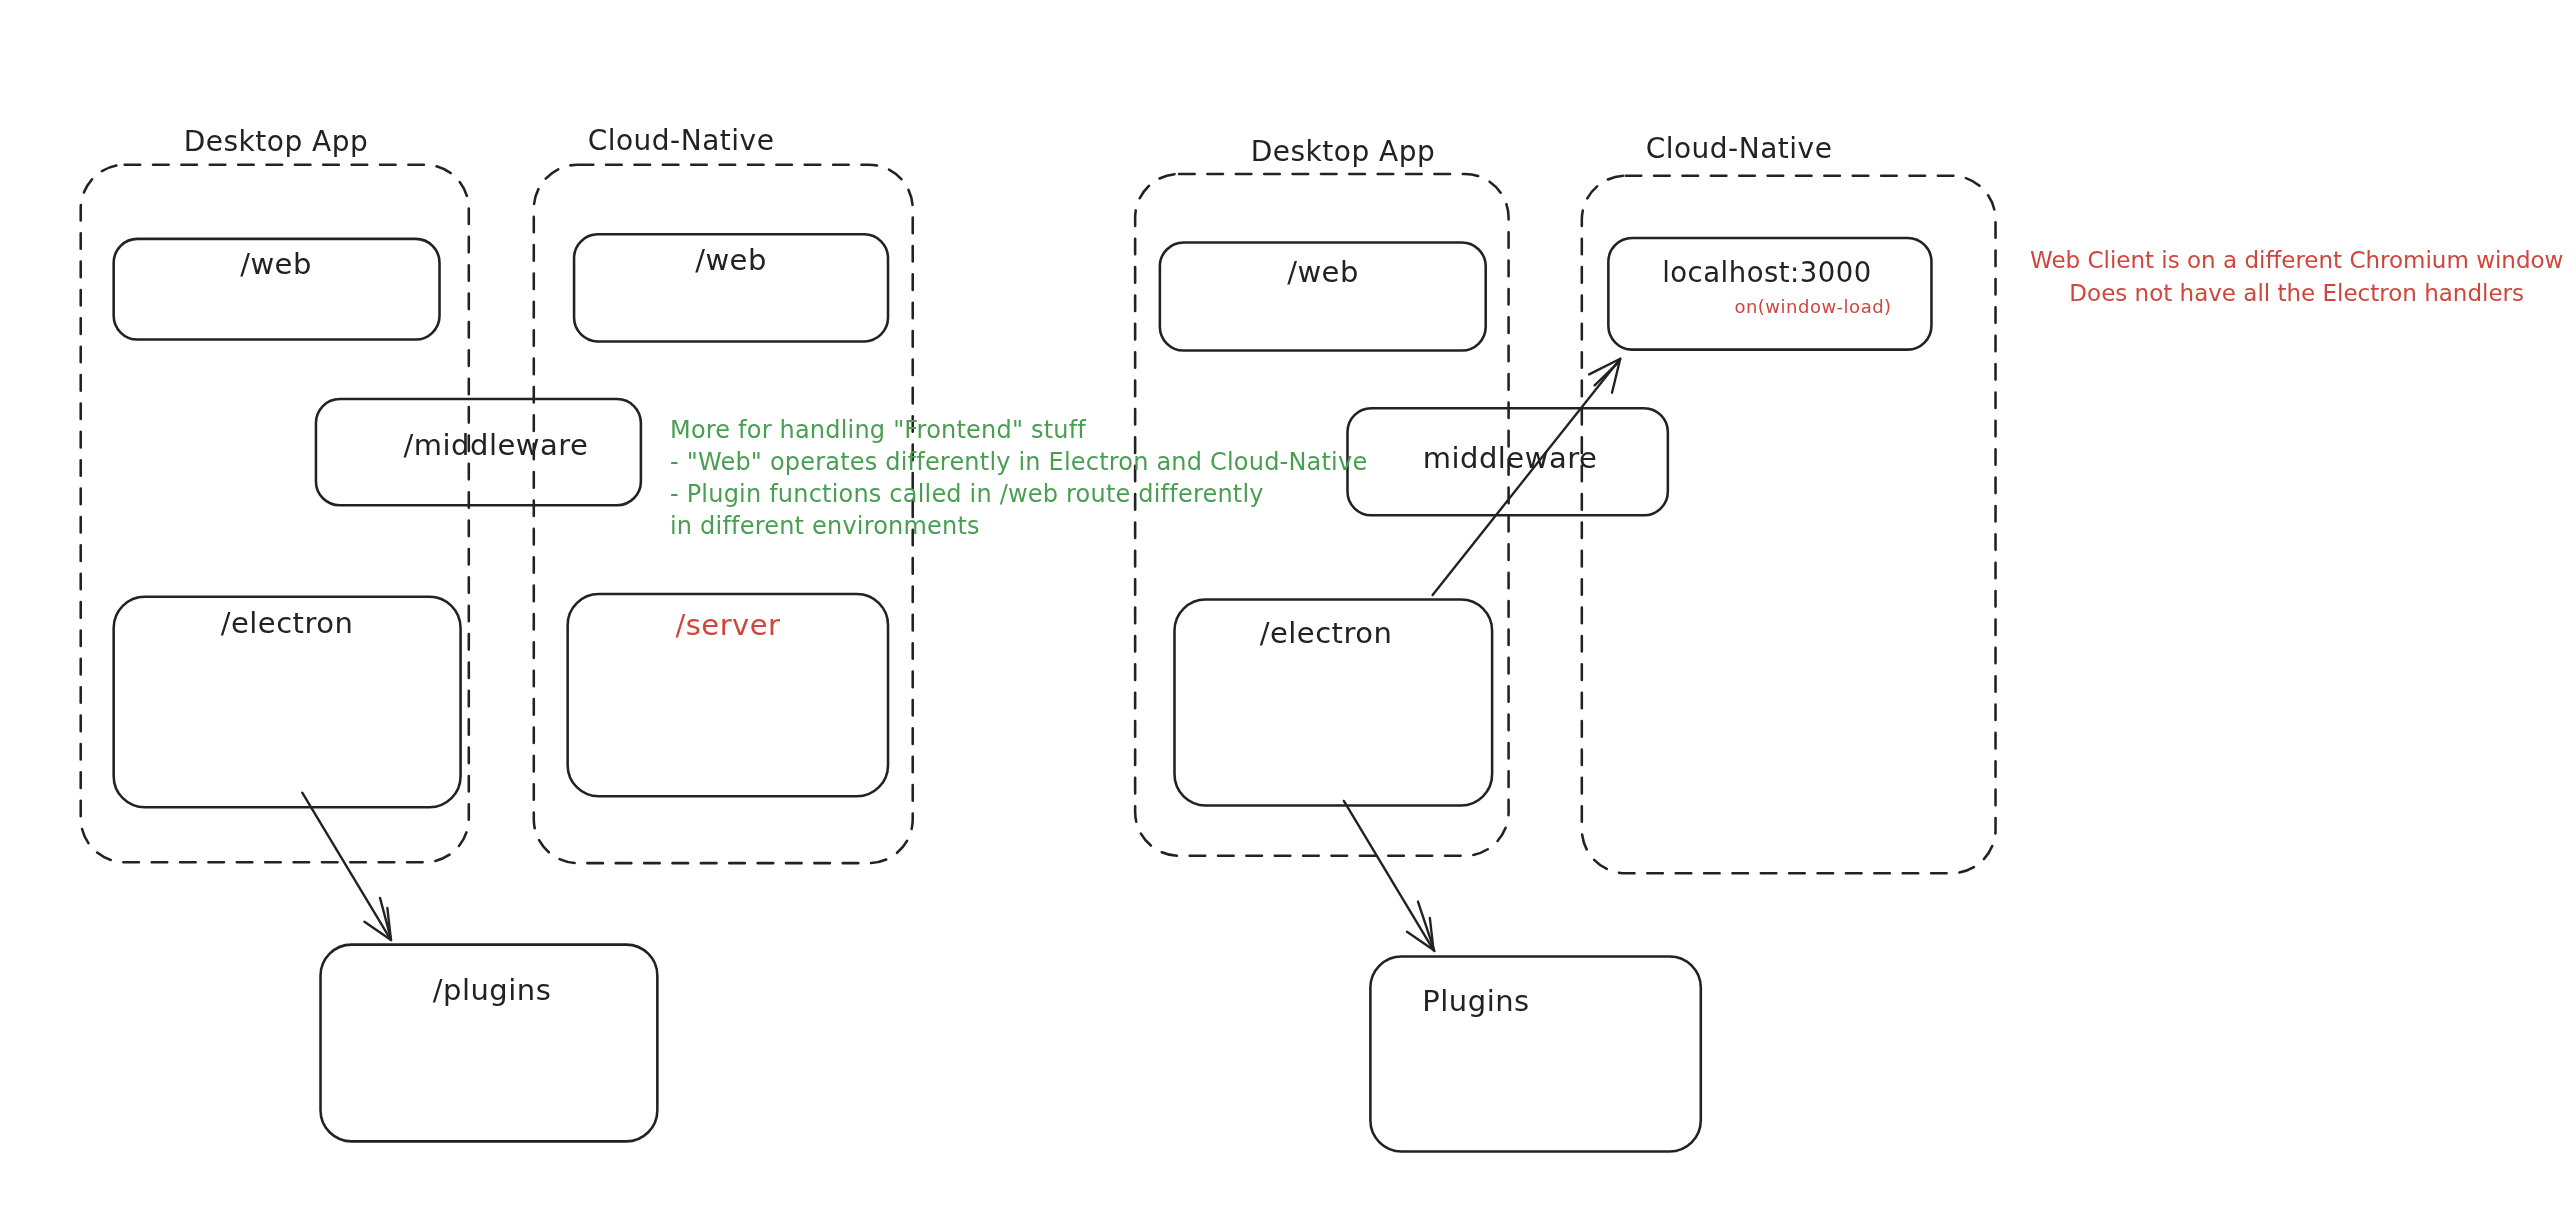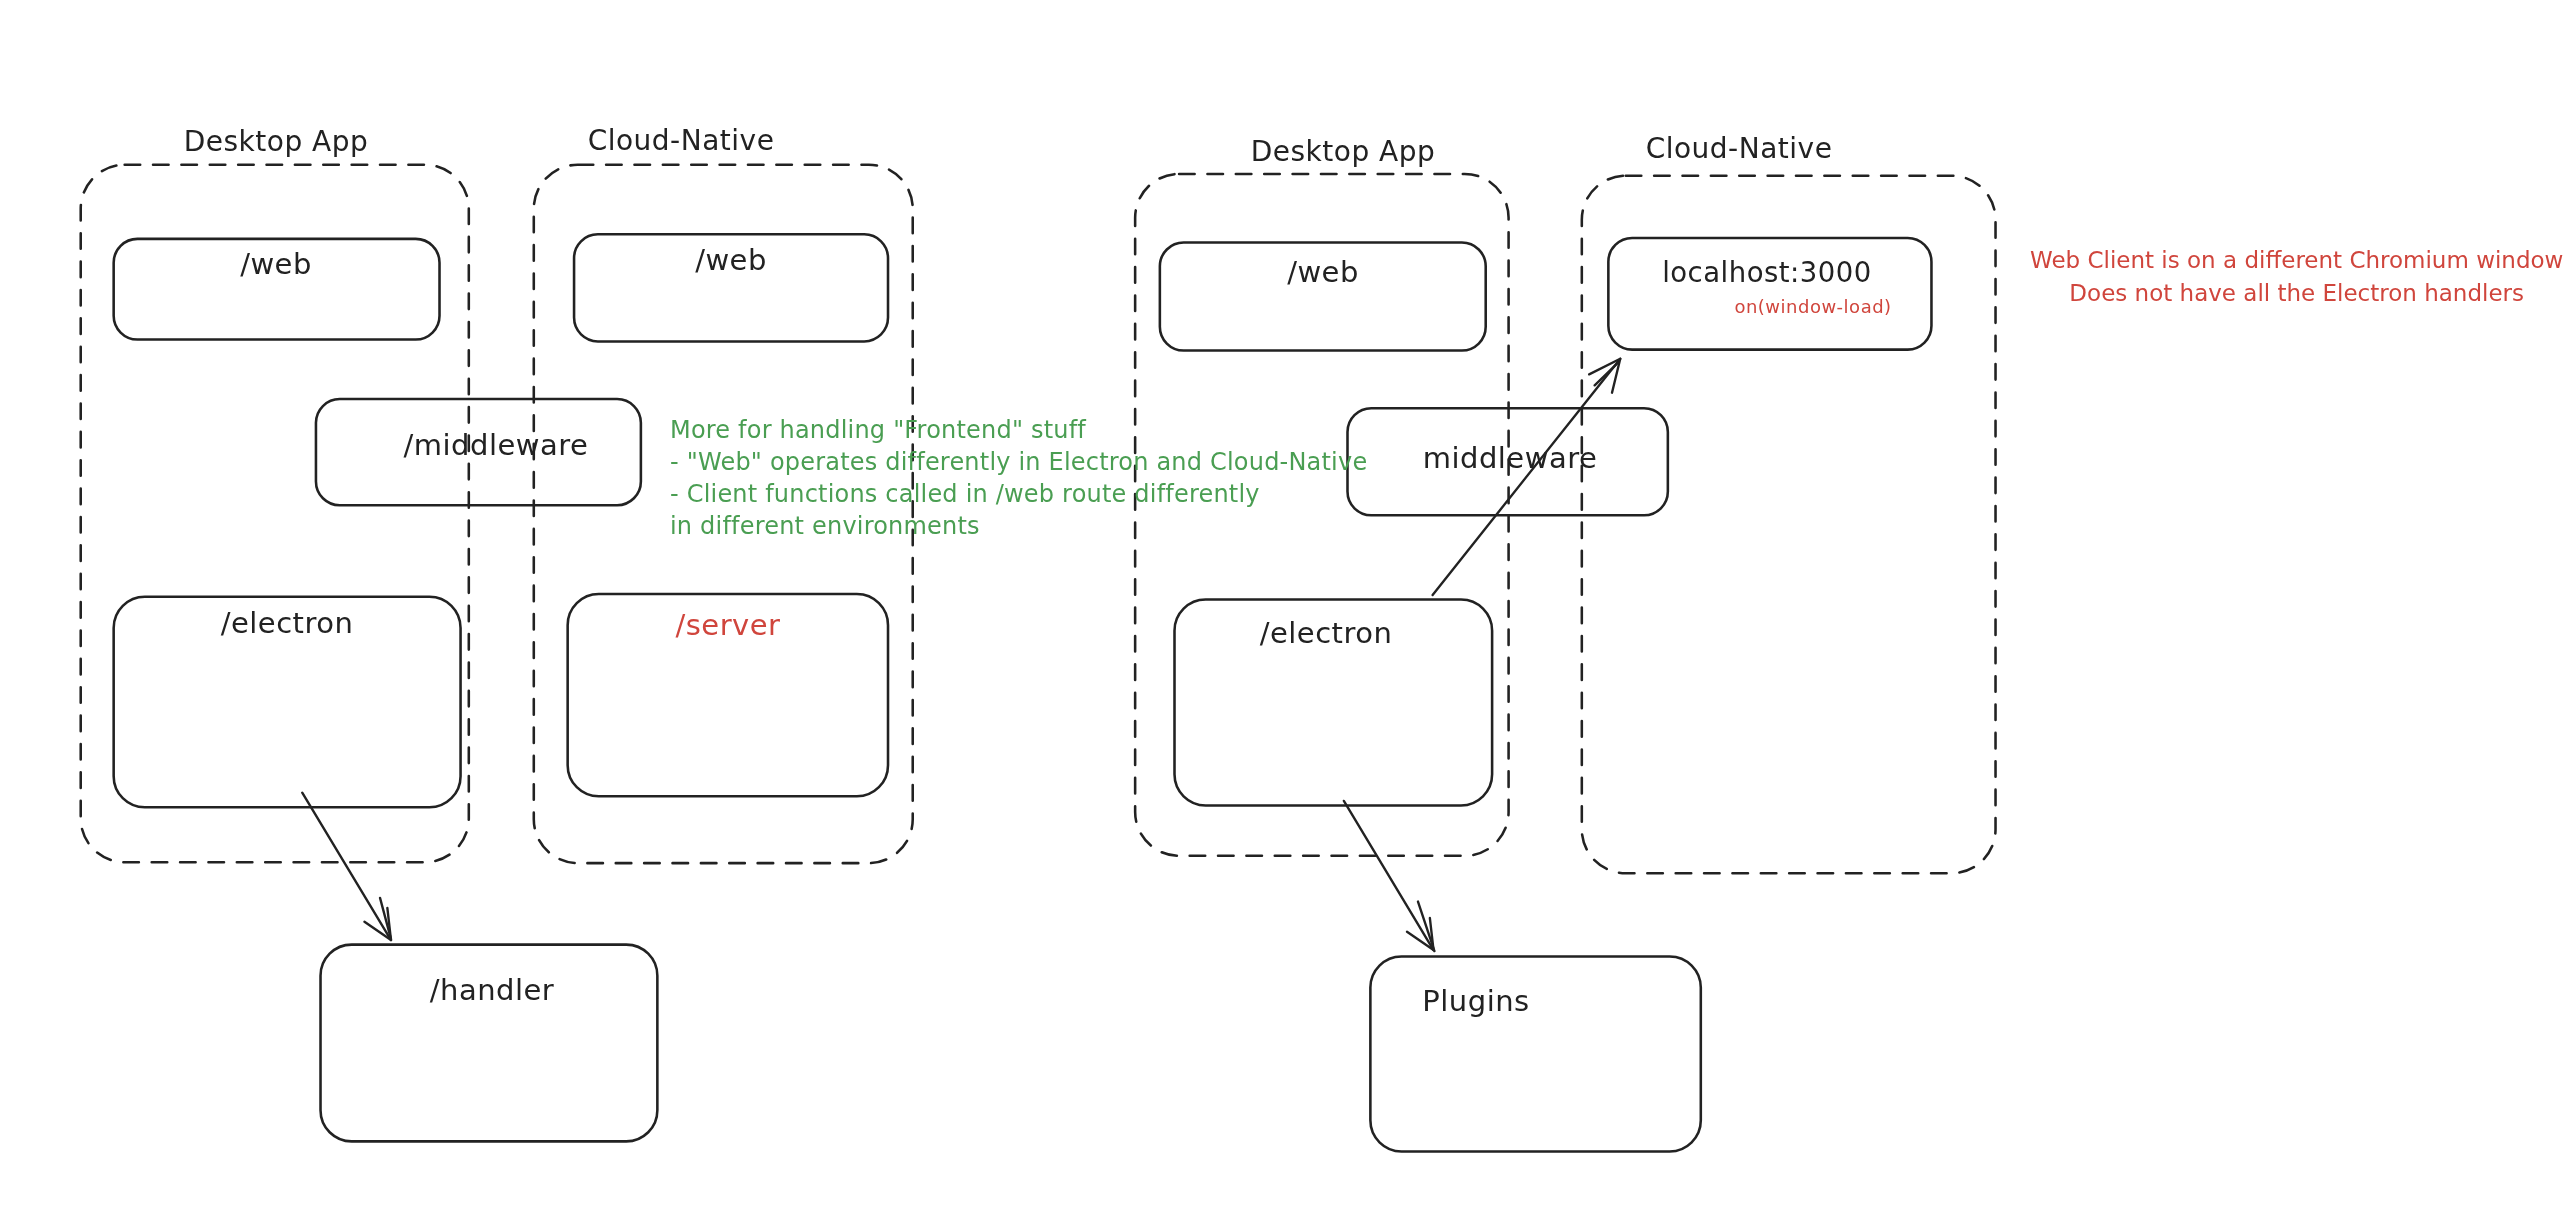--- a/index.html
+++ b/index.html
@@ -94,26 +94,26 @@
   <div class="lbl" style="left:276px;top:264px;">/web</div>
 
   <div class="lbl" style="left:731px;top:260px;">/web</div>
 
   <div class="lbl" style="left:482px;top:445px;margin-left:14px;">/middleware</div>
 
   <div class="lbl" style="left:287px;top:623px;">/electron</div>
 
   <div class="lbl red" style="left:728px;top:625px;">/server</div>
 
-  <div class="lbl" style="left:492px;top:990px;">/handler</div>
+  <div class="lbl" style="left:492px;top:990px;">/plugins</div>
 
   <div class="note green" style="left:670px;top:414px;">
     <div>More for handling "Frontend" stuff</div>
     <div>- "Web" operates differently in Electron and Cloud-Native</div>
-    <div>- Client functions called in /web route differently</div>
+    <div>- Plugin functions called in /web route differently</div>
     <div>in different environments</div>
   </div>
 
   <div class="lbl title" style="left:1343px;top:151px;">Desktop App</div>
 
   <div class="lbl title" style="left:1739px;top:148px;">Cloud-Native</div>
 
   <div class="lbl" style="left:1323px;top:272px;">/web</div>
 
   <div class="lbl small" style="left:1767px;top:272px;">localhost:3000</div>

